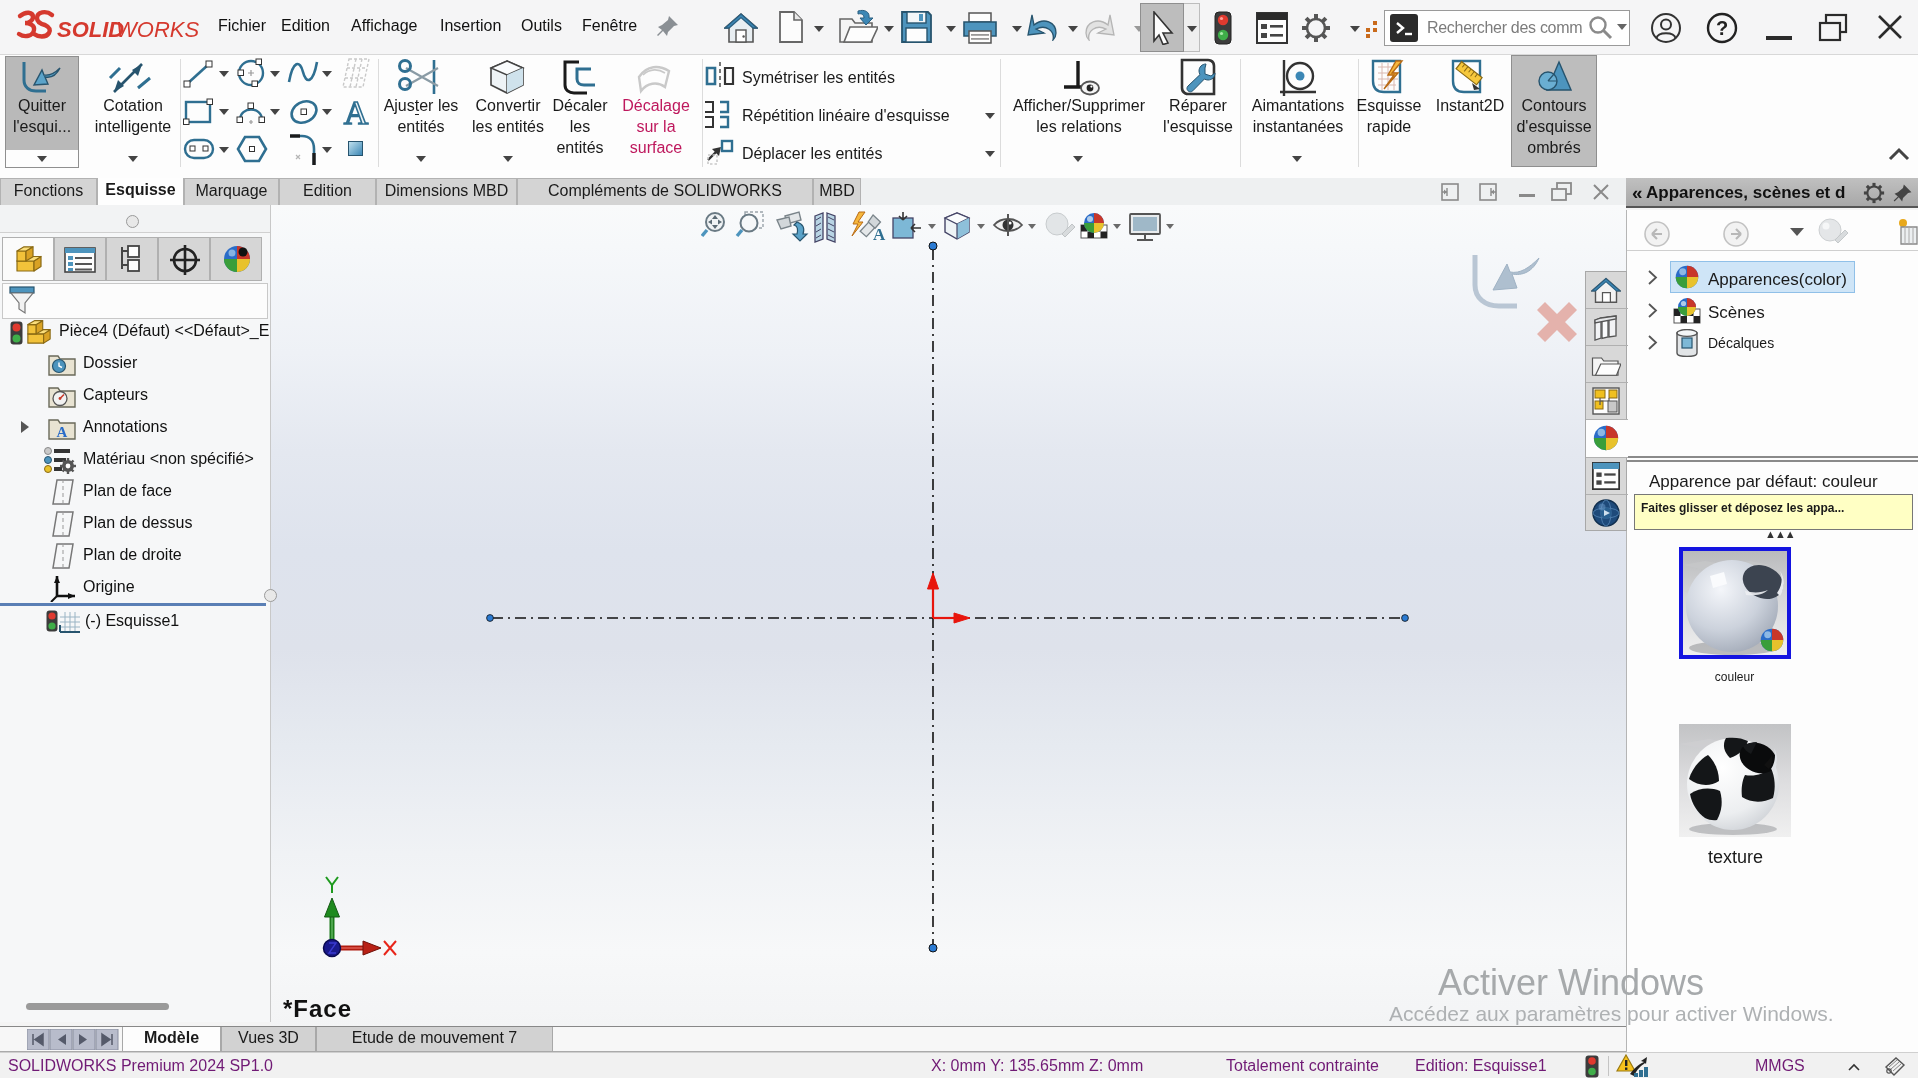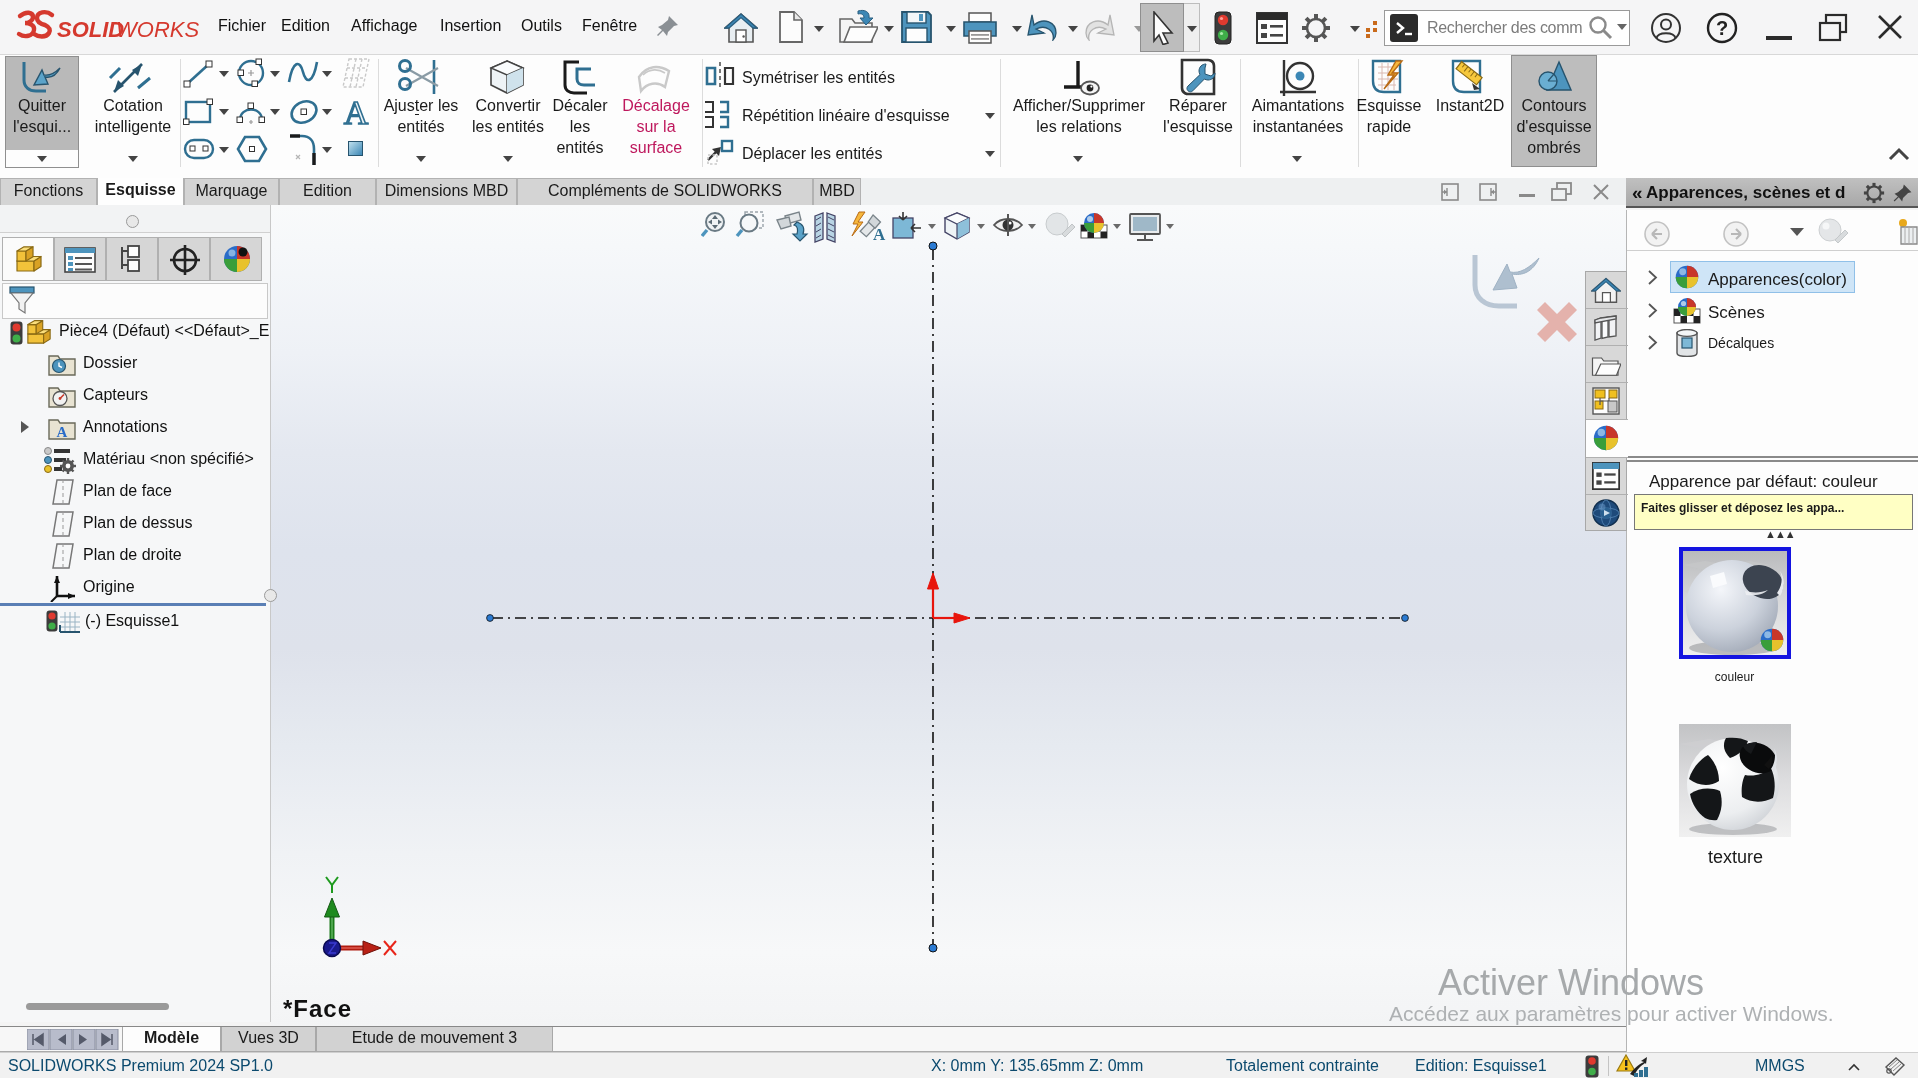--- a/index.html
+++ b/index.html
@@ -38,21 +38,21 @@
   
   #taskhead { position:absolute; left:1626px; top:178px; width:292px; height:30px; background:linear-gradient(180deg,#c0c0c0,#a8a8a8); border-bottom:2px solid #555; font-size:17px; font-weight:bold; color:#111; }
   #taskpane { position:absolute; left:1626px; top:210px; width:292px; height:842px; background:#fdfdfd; border-left:1px solid #b5b5b5; }
 
   
   #bottomtabs { position:absolute; left:0; top:1026px; width:1626px; height:26px; background:#f7f7f7; border-top:1px solid #888; border-bottom:1px solid #aaa; }
   .btab { position:absolute; top:0; height:25px; background:#d2d2d2; border:1px solid #a8a8a8; border-top:none; text-align:center; font-size:16px; padding-top:2px; }
   .btab.active { background:#fdfdfd; font-weight:bold; }
 
   
-  #statusbar { position:absolute; left:0; top:1052px; width:1918px; height:26px; background:#f1f1f1; border-top:1px solid #cfcfcf; font-size:16px; color:#0c4a6e; }
+  #statusbar { position:absolute; left:0; top:1052px; width:1918px; height:26px; background:#f1f1f1; border-top:1px solid #cfcfcf; font-size:16px; color:#701a75; }
 </style>
 </head>
 <body>
 <div id="app">
   <div id="titlebar">
 
     <svg class="abs" style="left:10px;top:6px;" width="210" height="44" viewBox="0 0 210 44">
       <g fill="none" stroke="#d5392e" stroke-linecap="round">
         <path d="M10 10 C 16 5, 23 6, 23 11 C 23 15, 18 17, 15 17 C 19 17, 25 19, 24 24 C 23 30, 15 32, 9 28" stroke-width="4.4"></path>
         <path d="M42 9 C 36 4, 27 6, 27 12 C 27 16, 31 18, 35 19 C 39 21, 41 23, 39 27 C 36 32, 28 31, 24 28" stroke-width="4.4"></path>
@@ -971,21 +971,21 @@
           <rect x="69" y="0" width="22" height="21" fill="#b8bccb" stroke="#8a8fa0"></rect>
           <path d="M6 5 L6 16 M16 5 L8 10.5 L16 16 Z" stroke="#555a6a" fill="#555a6a" stroke-width="1.5"></path>
           <path d="M39 5 L31 10.5 L39 16 Z" fill="#555a6a"></path>
           <path d="M52 5 L60 10.5 L52 16 Z" fill="#555a6a"></path>
           <path d="M75 5 L83 10.5 L75 16 Z M85 5 L85 16" stroke="#555a6a" fill="#555a6a" stroke-width="1.5"></path>
         </g>
       </svg>
     </div>
     <div class="btab active" style="left:122px;width:99px;">Modèle</div>
     <div class="btab" style="left:221px;width:95px;">Vues 3D</div>
-    <div class="btab" style="left:316px;width:237px;">Etude de mouvement 3</div>
+    <div class="btab" style="left:316px;width:237px;">Etude de mouvement 7</div>
   </div>
   <div id="statusbar">
     <span class="abs" style="left:8px;top:4px;">SOLIDWORKS Premium 2024 SP1.0</span>
     <span class="abs" style="left:931px;top:4px;">X: 0mm Y: 135.65mm Z: 0mm</span>
     <span class="abs" style="left:1226px;top:4px;">Totalement contrainte</span>
     <span class="abs" style="left:1415px;top:4px;">Edition: Esquisse1</span>
     <svg class="abs" style="left:1585px;top:2px;" width="14" height="23" viewBox="0 0 14 23">
         <rect x="0.5" y="0.5" width="13" height="22" rx="3" fill="#3c3c3c"></rect>
         <circle cx="7" cy="6" r="3.8" fill="#e03a2f"></circle>
         <circle cx="7" cy="16.5" r="3.8" fill="#3fae49"></circle>

